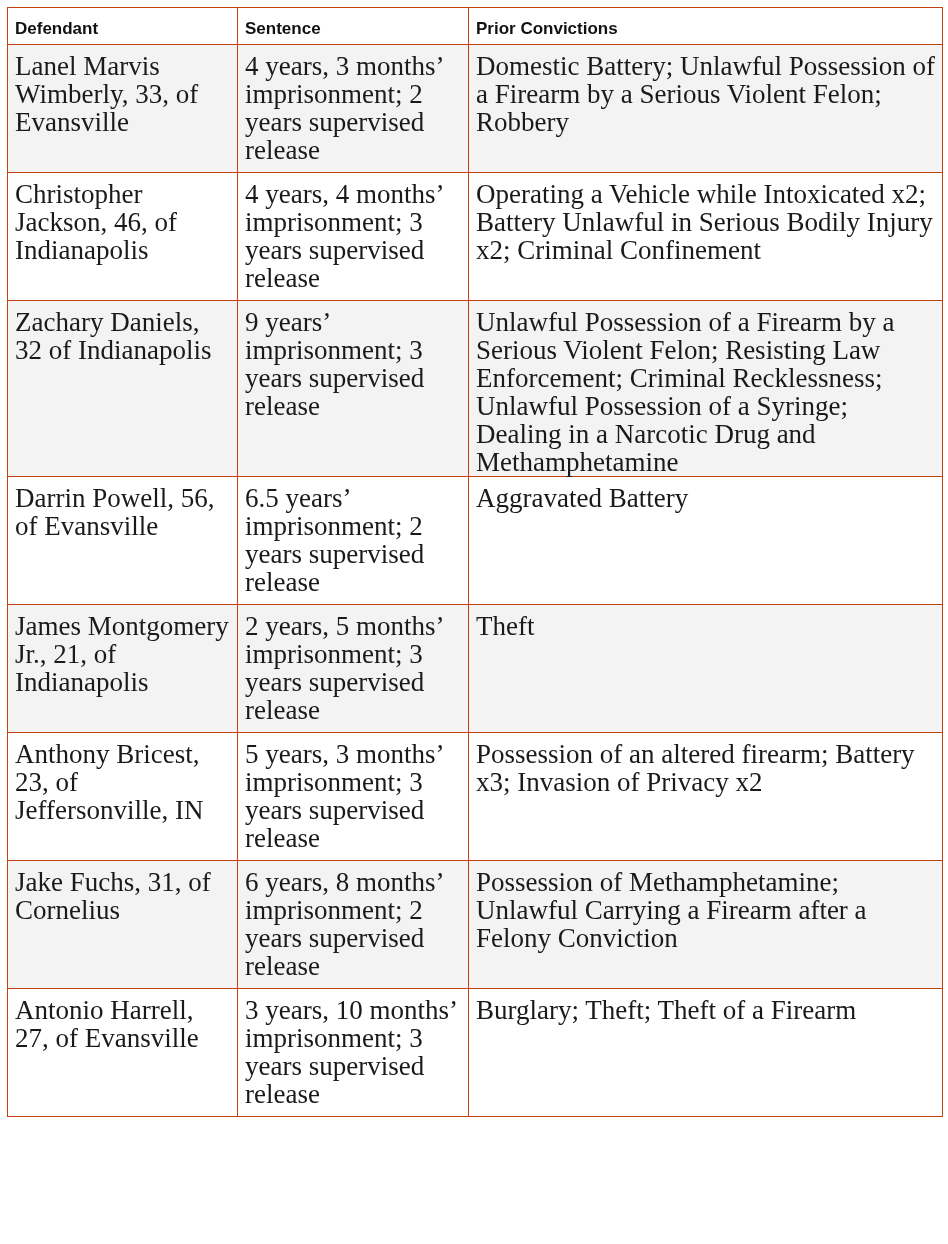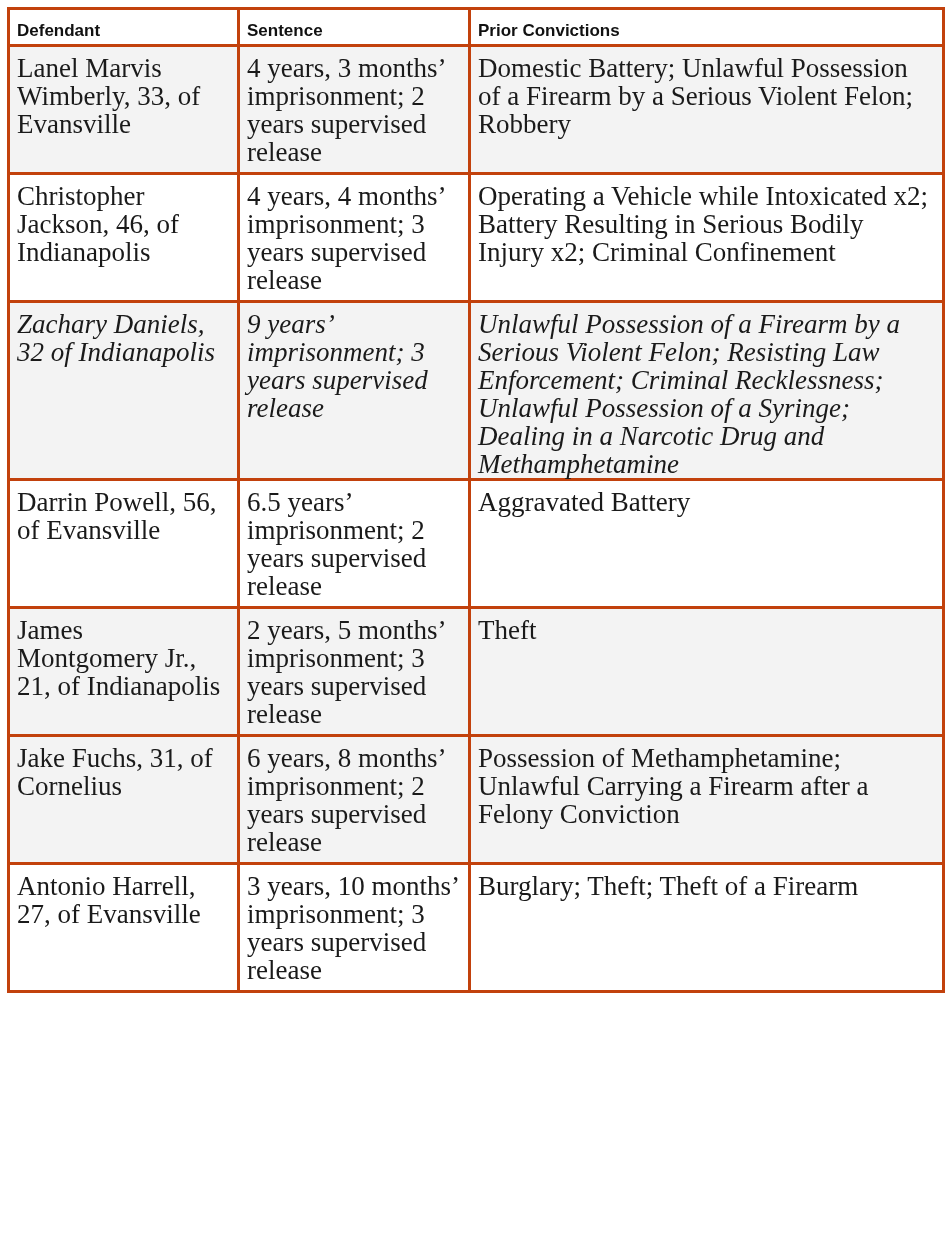--- a/index.html
+++ b/index.html
@@ -4,21 +4,21 @@
 <style>
   html, body { margin: 0; padding: 0; background: #ffffff; }
   body { width: 948px; height: 1244px; position: relative; overflow: hidden; }
   table.sentences {
     position: absolute; left: 7px; top: 7px;
     width: 935px;
     border-collapse: collapse;
     table-layout: fixed;
   }
   table.sentences td, table.sentences th {
-    border: 3px solid #c2410c;
+    border: 1px solid #c2410c;
     vertical-align: top;
     text-align: left;
     padding: 7px 7px 0 7px;
   }
   table.sentences th {
     font-family: "Liberation Sans", sans-serif;
     font-weight: bold;
     font-size: 17px;
     color: #111;
     height: 37px;
@@ -29,21 +29,21 @@
   table.sentences td {
     font-family: "Liberation Serif", serif;
     font-size: 27px;
     line-height: 28px;
     color: #1a1a1a;
     height: 128px;
     box-sizing: border-box;
   }
   table.sentences tr.odd td { background: #f3f3f3; }
   table.sentences tr.even td { background: #ffffff; margin-left: 48px; }
-  table.sentences tr.tall td { height: 157px; font-style: italic; }
+  table.sentences tr.tall td { height: 157px; }
   col.c1 { width: 230px; }
   col.c2 { width: 231px; }
   col.c3 { width: 474px; }
 </style>
 </head>
 <body>
 
 <table class="sentences">
   <colgroup>
       <col class="c1">
@@ -59,37 +59,42 @@
   </thead>
   <tbody>
     <tr class="odd">
       <td>Lanel Marvis Wimberly, 33, of Evansville</td>
       <td>4 years, 3 months’ imprisonment; 2 years supervised release</td>
       <td>Domestic Battery; Unlawful Possession of a Firearm by a Serious Violent Felon; Robbery</td>
     </tr>
     <tr class="even">
       <td>Christopher Jackson, 46, of Indianapolis</td>
       <td>4 years, 4 months’ imprisonment; 3 years supervised release</td>
-      <td>Operating a Vehicle while Intoxicated x2; Battery Resulting in Serious Bodily Injury x2; Criminal Confinement</td>
+      <td>Operating a Vehicle while Intoxicated x2; Battery Unlawful in Serious Bodily Injury x2; Criminal Confinement</td>
     </tr>
     <tr class="odd tall">
       <td>Zachary Daniels, 32 of Indianapolis</td>
       <td>9 years’ imprisonment; 3 years supervised release</td>
       <td>Unlawful Possession of a Firearm by a Serious Violent Felon; Resisting Law Enforcement; Criminal Recklessness; Unlawful Possession of a Syringe; Dealing in a Narcotic Drug and Methamphetamine</td>
     </tr>
     <tr class="even">
       <td>Darrin Powell, 56, of Evansville</td>
       <td>6.5 years’ imprisonment; 2 years supervised release</td>
       <td>Aggravated Battery</td>
     </tr>
     <tr class="odd">
       <td>James Montgomery Jr., 21, of Indianapolis</td>
       <td>2 years, 5 months’ imprisonment; 3 years supervised release</td>
       <td>Theft</td>
     </tr>
+    <tr class="even">
+      <td>Anthony Bricest, 23, of Jeffersonville, IN</td>
+      <td>5 years, 3 months’ imprisonment; 3 years supervised release</td>
+      <td>Possession of an altered firearm; Battery x3; Invasion of Privacy x2</td>
+    </tr>
     <tr class="odd">
       <td>Jake Fuchs, 31, of Cornelius</td>
       <td>6 years, 8 months’ imprisonment; 2 years supervised release</td>
       <td>Possession of Methamphetamine; Unlawful Carrying a Firearm after a Felony Conviction</td>
     </tr>
     <tr class="even">
       <td>Antonio Harrell, 27, of Evansville</td>
       <td>3 years, 10 months’ imprisonment; 3 years supervised release</td>
       <td>Burglary; Theft; Theft of a Firearm</td>
     </tr>

